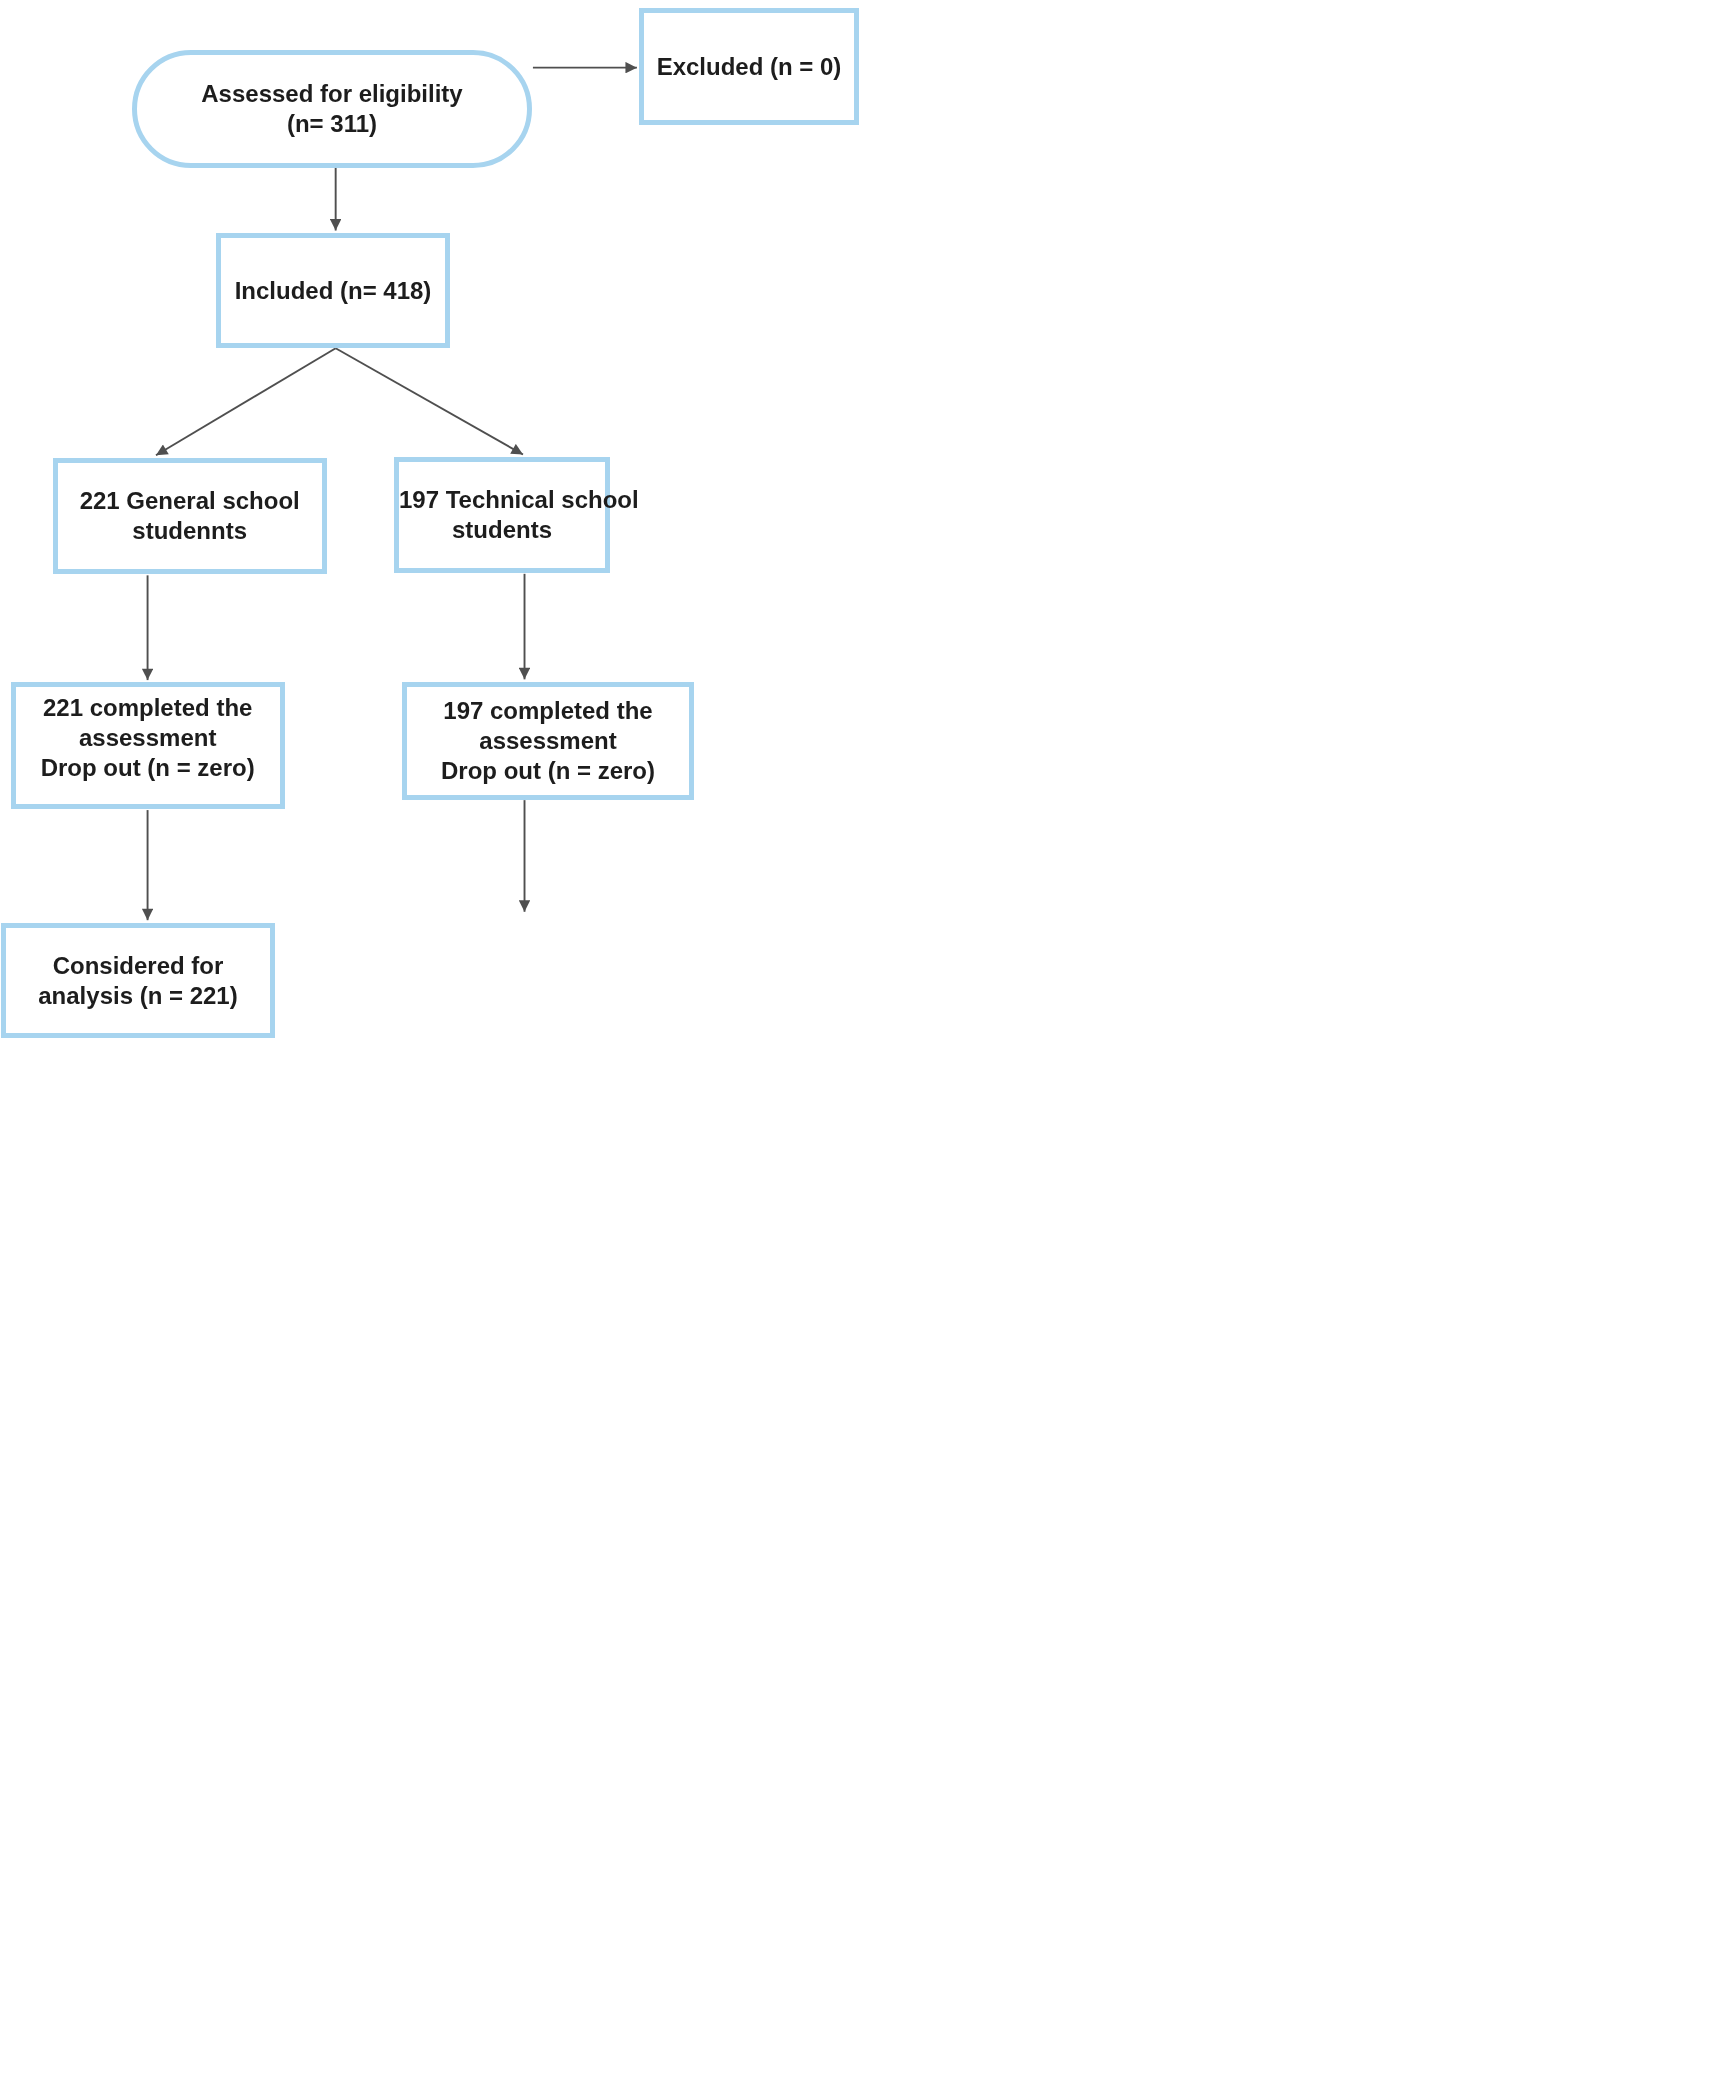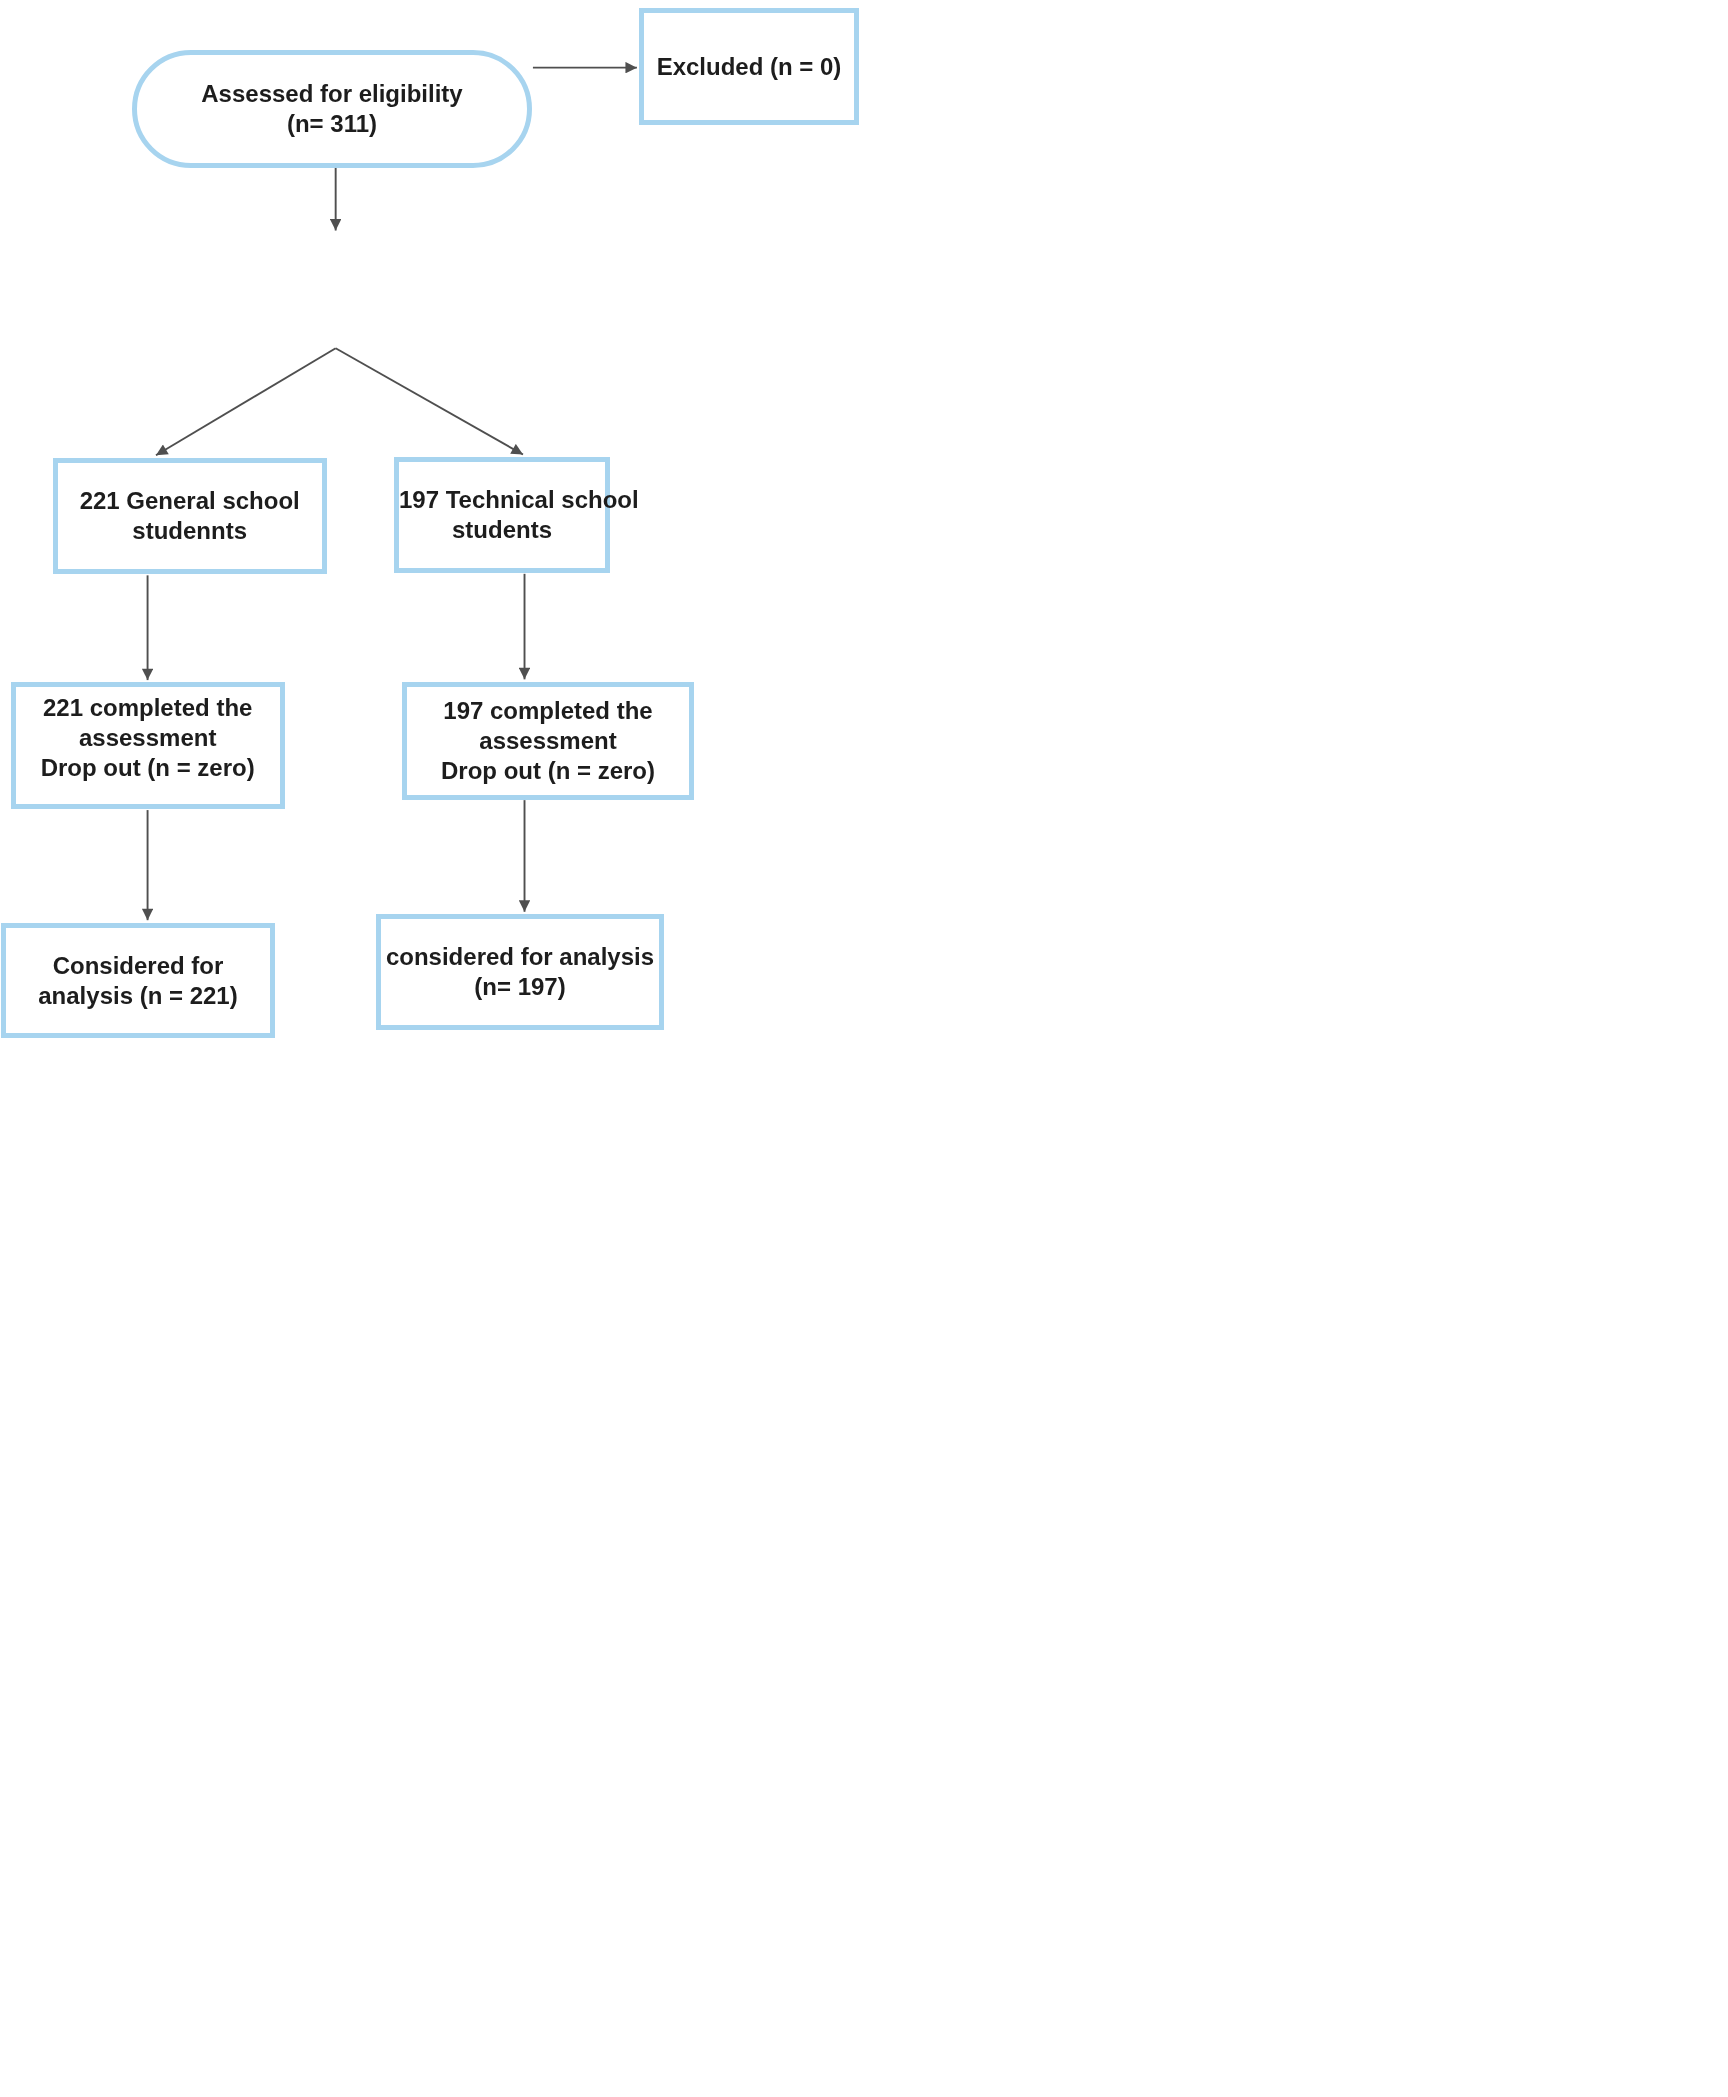--- a/index.html
+++ b/index.html
@@ -80,20 +80,23 @@
 
   <div class="node stadium" style="left:132px; top:7.6px; width:400px; height:118px;">
     <span class="ln">Assessed for eligibility</span>
     <span class="ln">(n= 311)</span>
   </div>
 
   <div class="node" style="left:639px; top:8.4px; width:220px; height:117px;">
     <span class="ln">Excluded (n = 0)</span>
   </div>
 
+  <div class="node" style="left:216px; top:233px; width:234px; height:115px;">
+    <span class="ln">Included (n= 418)</span>
+  </div>
 
   <div class="node" style="left:10.7px; top:458px; width:274px; height:116px;margin-left:42px;">
     <span class="ln">221 General school</span>
     <span class="ln">studennts</span>
   </div>
 
   <div class="node" style="left:394px; top:457px; width:216px; height:116px;">
     <span class="ln">197 Technical school</span>
     <span class="ln">students</span>
   </div>
@@ -108,19 +111,15 @@
     <span class="ln">197 completed the</span>
     <span class="ln">assessment</span>
     <span class="ln">Drop out (n = zero)</span>
   </div>
 
   <div class="node" style="left:1px; top:923px; width:274px; height:115px;">
     <span class="ln">Considered for</span>
     <span class="ln">analysis (n = 221)</span>
   </div>
 
-  <div class="node" style="left:376px; top:914px; width:288px; height:116px;">
-    <span class="ln">considered for analysis</span>
-    <span class="ln">(n= 197)</span>
-  </div>
 
 </div>
 
 
 </body></html>

